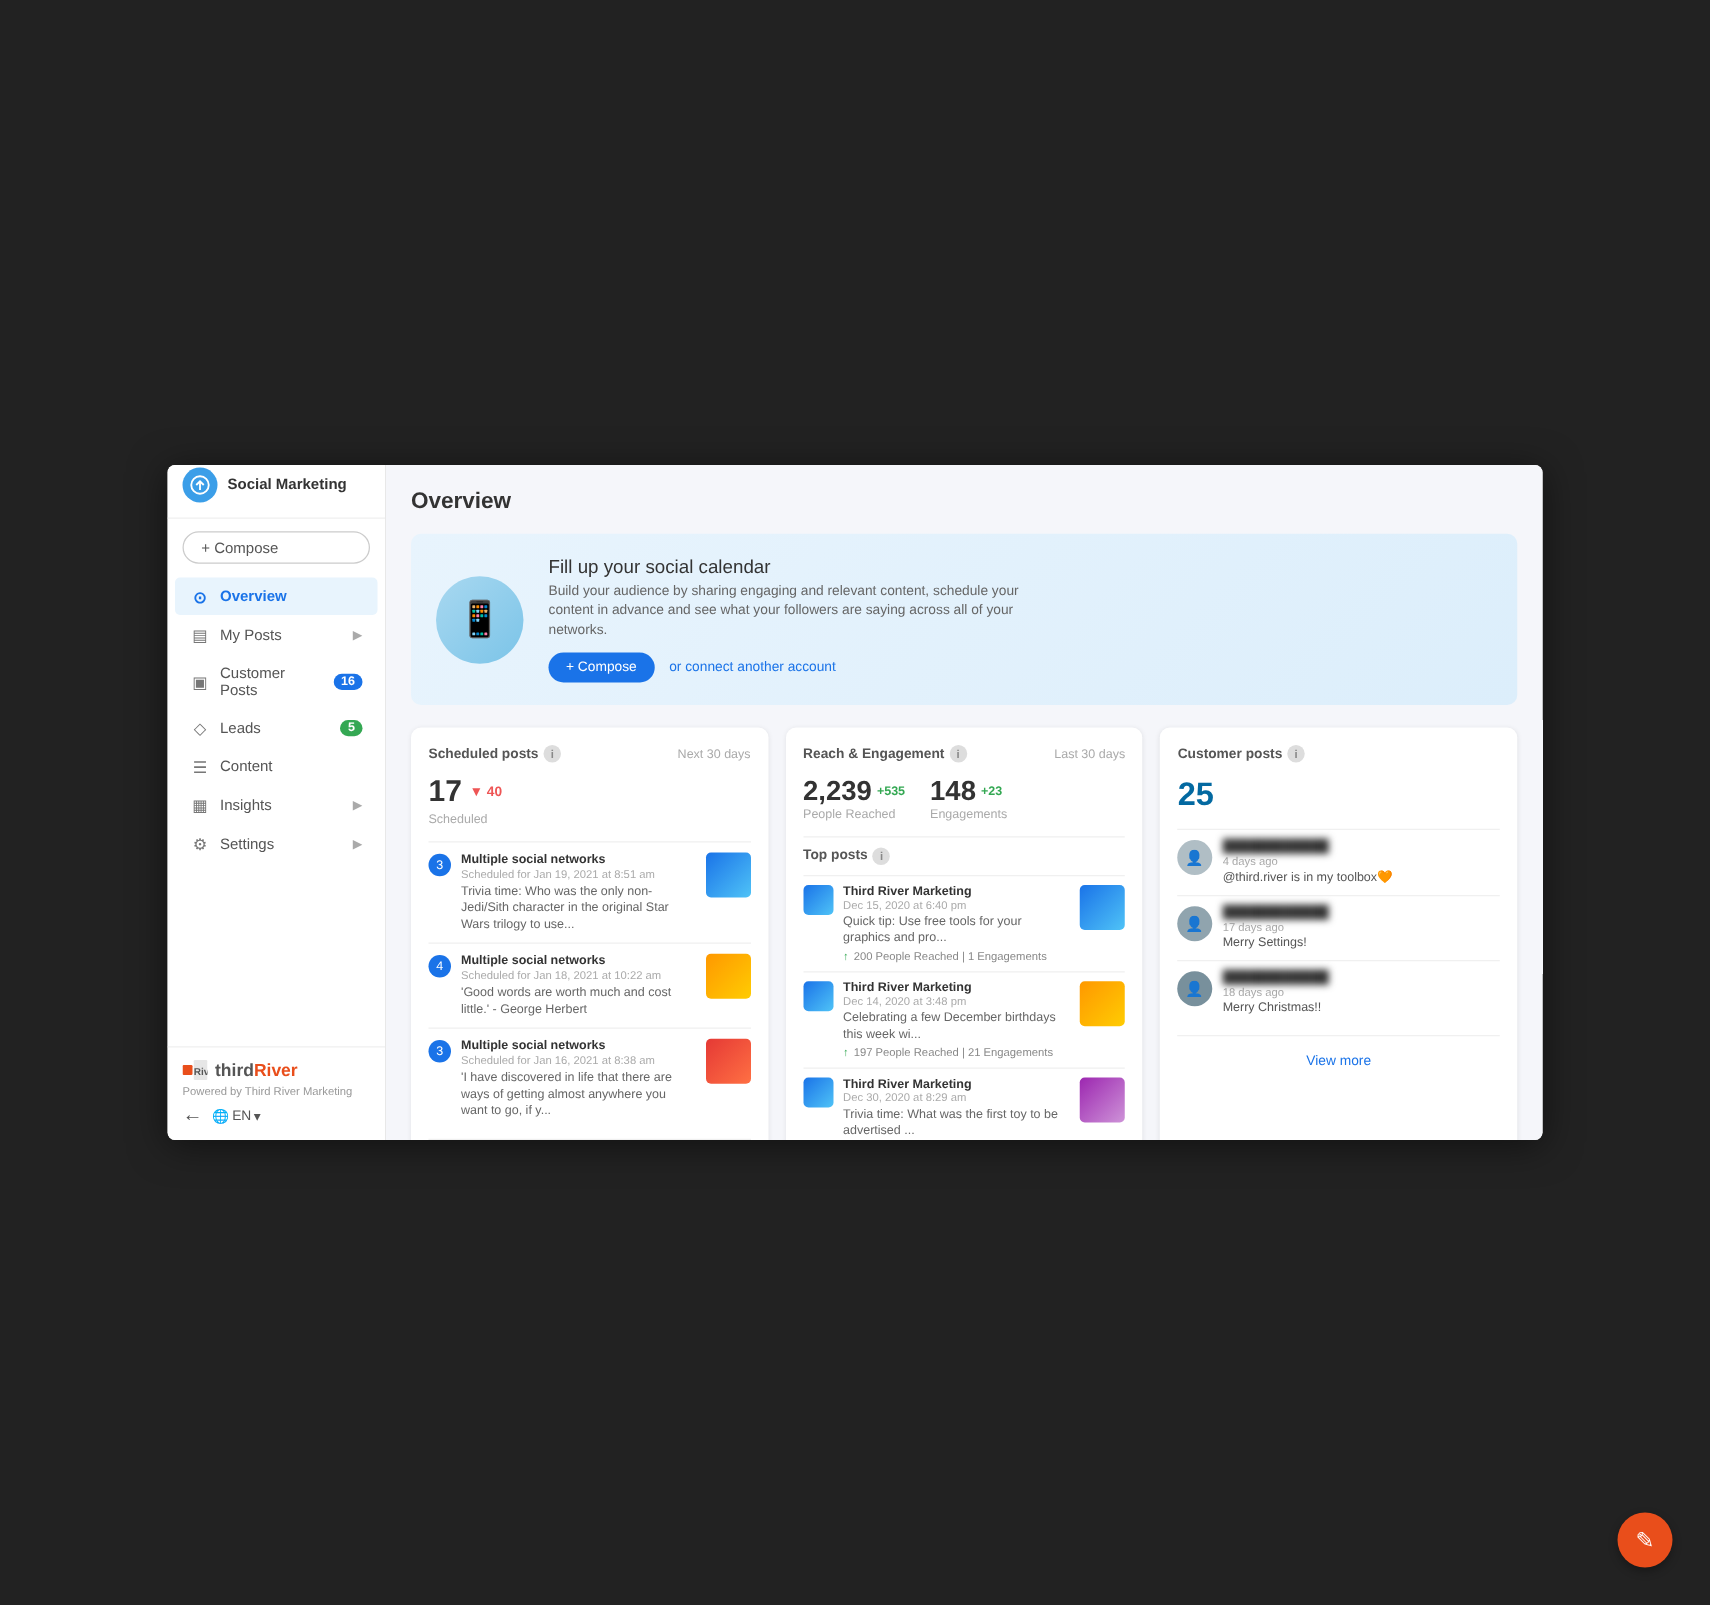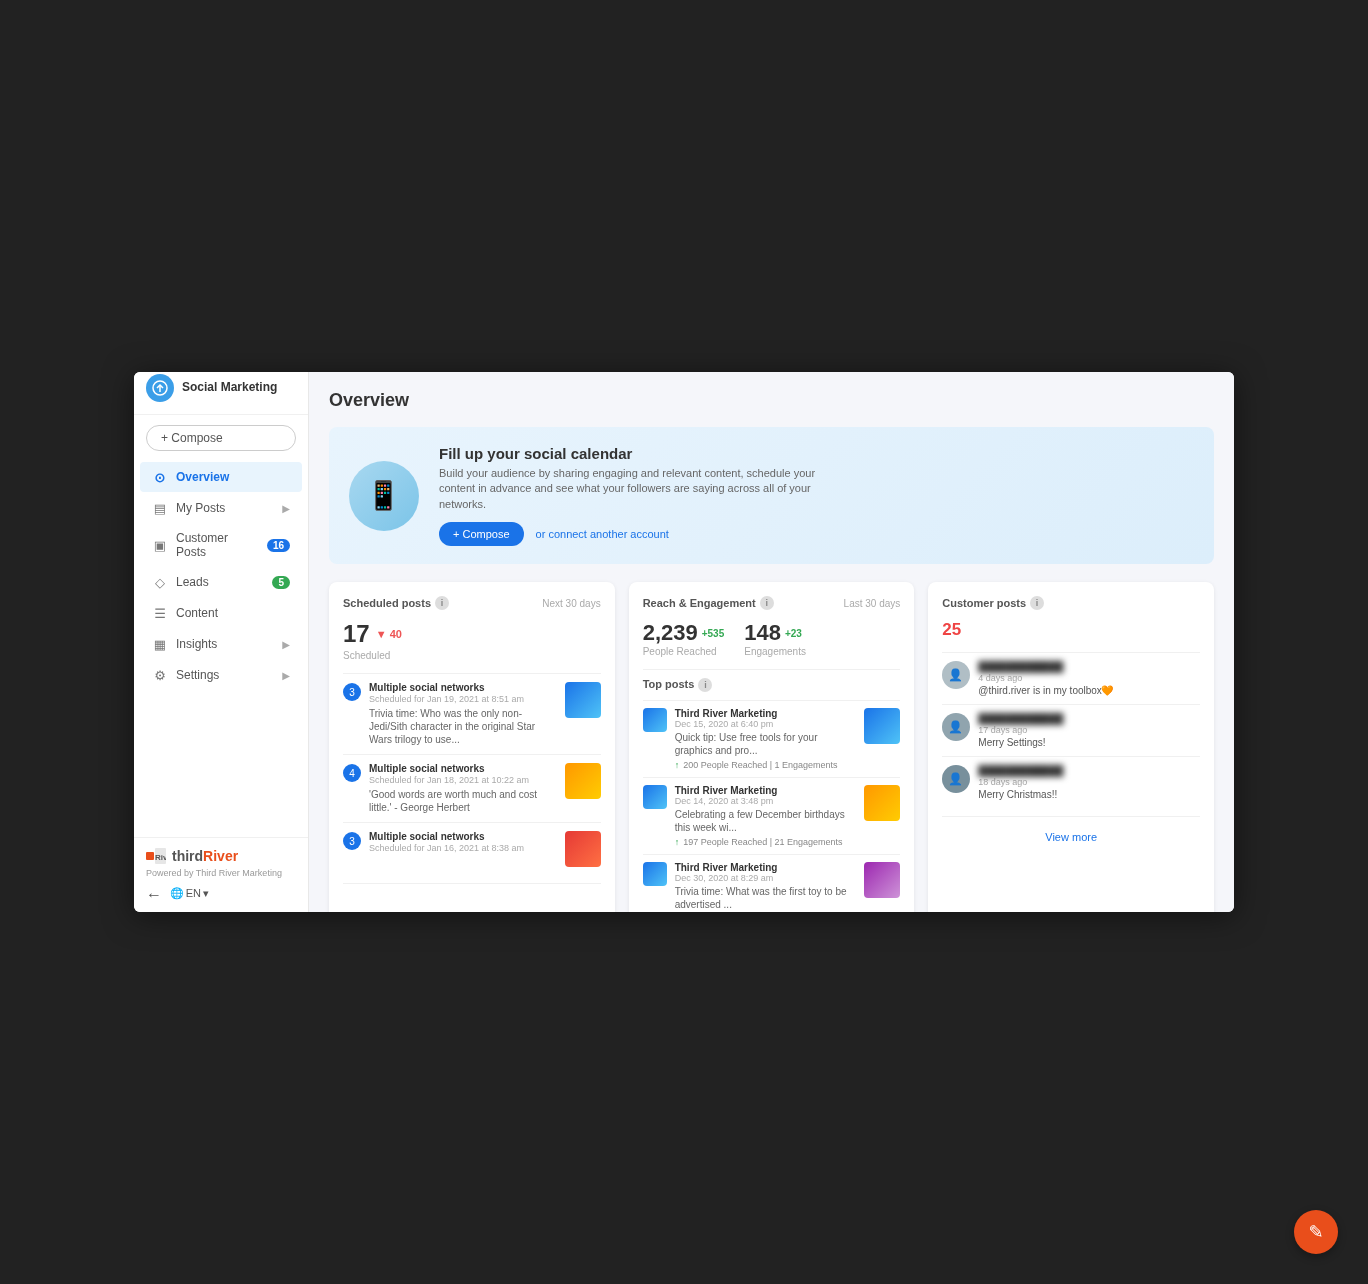--- a/index.html
+++ b/index.html
@@ -184,21 +184,21 @@
       flex-shrink: 0;
       background: linear-gradient(135deg, #a8d8f0, #7bc4e8);
       border-radius: 50%;
       display: flex;
       align-items: center;
       justify-content: center;
       font-size: 28px;
     }
     .banner-text h2 {
       font-size: 15px;
-      font-weight: 700;
+      font-weight: 400;
       color: #333;
       margin-bottom: 4px;
     }
     .banner-text p {
       font-size: 11px;
       color: #666;
       line-height: 1.4;
       max-width: 380px;
     }
     .banner-actions {
@@ -405,23 +405,23 @@
     .arrow-up { color: #34a853; font-size: 9px; }
     .top-post-thumb {
       width: 36px;
       height: 36px;
       border-radius: 4px;
       flex-shrink: 0;
       background: #ddd;
     }
     
     .customer-count {
-      font-size: 17px;
+      font-size: 26px;
       font-weight: 700;
-      color: #ef4444;
+      color: #0369a1;
       margin-bottom: 12px;
     }
     .customer-post-item {
       display: flex;
       align-items: flex-start;
       gap: 8px;
       padding: 8px 0;
       border-top: 1px solid #f0f0f0;
     }
     .customer-avatar {
@@ -621,20 +621,21 @@
               <div class="post-text">'Good words are worth much and cost little.' - George Herbert</div>
             </div>
             <div class="post-thumb thumb-orange"></div>
           </div>
 
           <div class="post-item">
             <div class="post-num">3</div>
             <div class="post-content">
               <div class="post-network">Multiple social networks</div>
               <div class="post-schedule">Scheduled for Jan 16, 2021 at 8:38 am</div>
+              <div class="post-text">'I have discovered in life that there are ways of getting almost anywhere you want to go, if y...</div>
             </div>
             <div class="post-thumb thumb-red"></div>
           </div>
 
           <div class="view-more">
             
           </div>
         </div>
 
         <div class="card">

